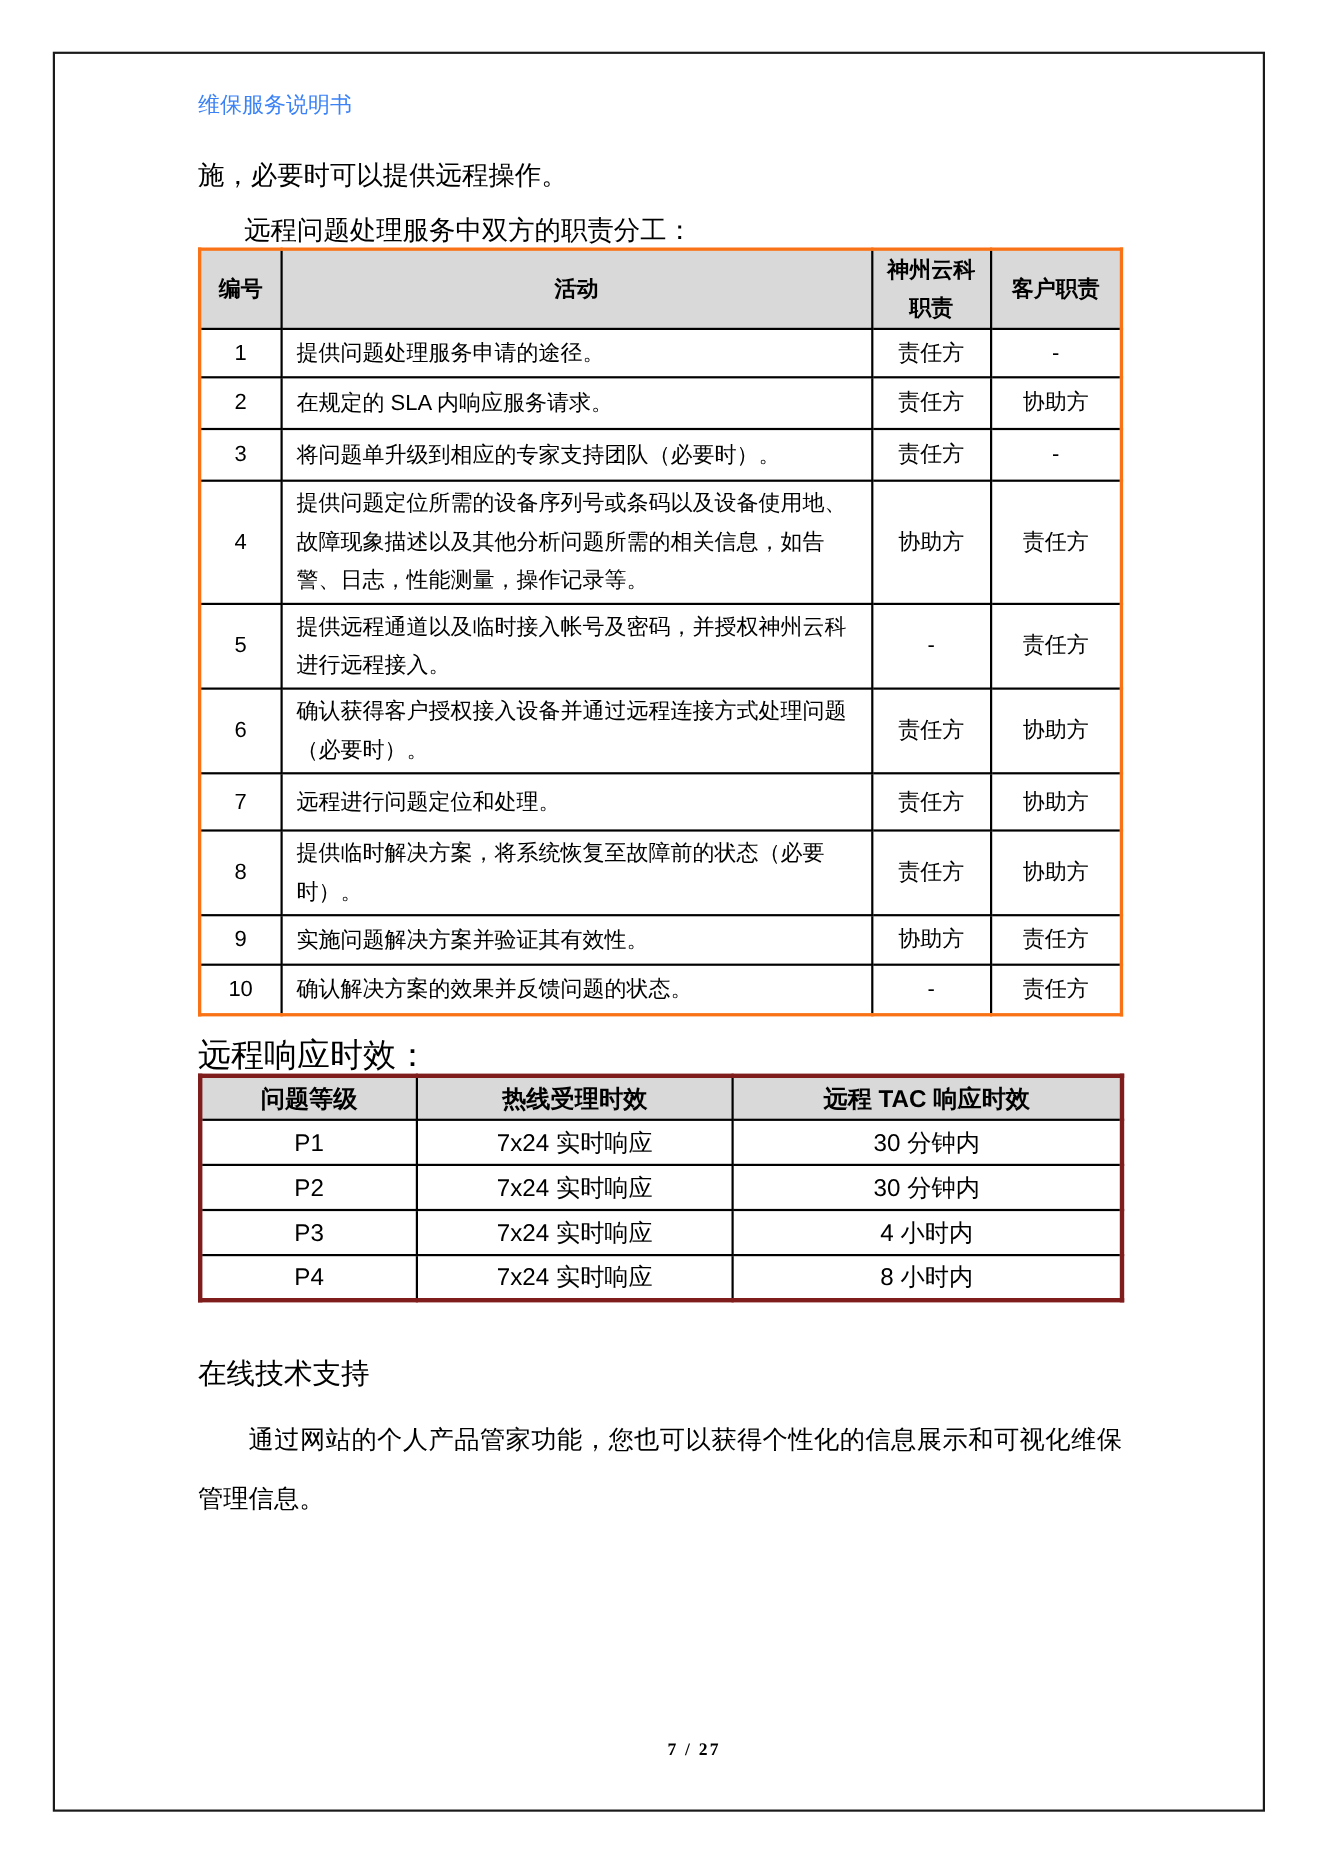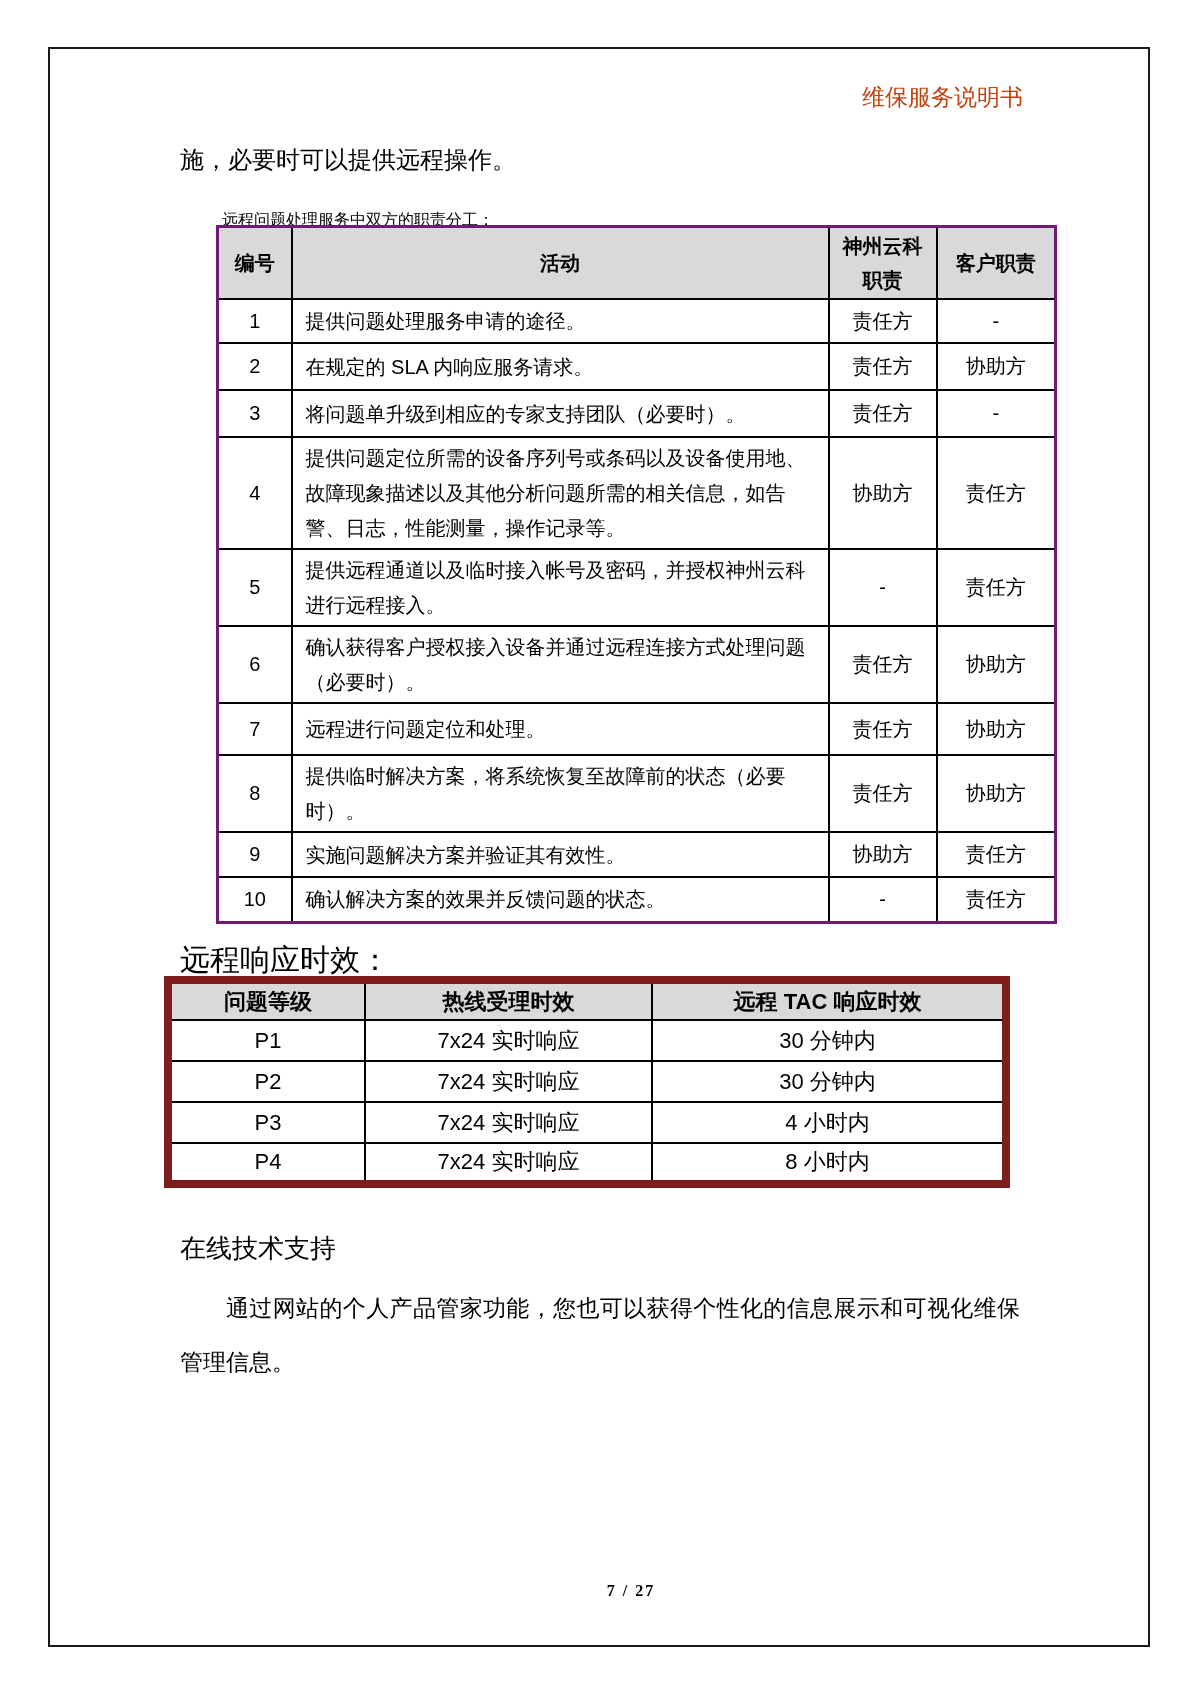--- a/index.html
+++ b/index.html
@@ -8,38 +8,38 @@
     font-family:"Liberation Sans","DejaVu Sans",sans-serif;color:#000;
     overflow:hidden;
   }
   .frame{
     position:absolute;left:48px;top:47px;width:1102px;height:1600px;
     border:2px solid #1a1a1a;box-sizing:border-box;background:#fff;
   }
   .doc-header{
     position:absolute;left:180px;top:82px;width:843px;
     font-family:"Liberation Serif","DejaVu Serif",serif;
-    font-size:23px;text-align:right;color:#c2410c;
+    font-size:20px;color:#3b82f6;
   }
   .intro-line1{position:absolute;left:180px;top:144px;font-size:24px;line-height:32px;}
-  .intro-line2{position:absolute;left:222px;top:204px;font-size:16px;line-height:32px;}
+  .intro-line2{position:absolute;left:222px;top:194px;font-size:24px;line-height:32px;}
 
   table{border-collapse:collapse;table-layout:fixed;background:#fff;}
-  .resp-table{position:absolute;left:180px;top:225px;width:838px;border:3px solid #701a75;margin-left:36px;}
+  .resp-table{position:absolute;left:180px;top:225px;width:838px;border:3px solid #f97316;}
   .resp-table th,.resp-table td{border:2px solid #000;box-sizing:border-box;vertical-align:middle;}
   .resp-table thead th{
     background:#d9d9d9;font-size:20px;font-weight:bold;text-align:center;
     white-space:pre-line;line-height:34px;height:69px;
   }
   .resp-table td{font-size:20px;line-height:35px;}
   .resp-table td.c{text-align:center;}
   .resp-table td.activity{text-align:left;padding:3px 8px 2px 13px;white-space:pre-line;}
 
   .section-heading-1{position:absolute;left:180px;top:940px;font-size:30px;line-height:40px;color:#000;}
-  .sla-table{position:absolute;left:164px;top:976px;width:838px;border:8px solid #7f1d1d;}
+  .sla-table{position:absolute;left:180px;top:976px;width:838px;border:4px solid #7f1d1d;}
   .sla-table th,.sla-table td{border:2px solid #000;box-sizing:border-box;vertical-align:middle;text-align:center;}
   .sla-table thead th{background:#d9d9d9;font-size:22px;font-weight:bold;height:40px;}
   .sla-table td{font-size:22px;height:41px;}
 
   .section-heading-2{position:absolute;left:180px;top:1230px;font-size:26px;line-height:36px;}
   .body-paragraphs{position:absolute;left:180px;top:1281px;width:840px;}
   .body-paragraphs p{
     margin:0;font-size:23px;line-height:54px;text-align:justify;
     text-indent:2em;text-justify:inter-ideograph;
   }

